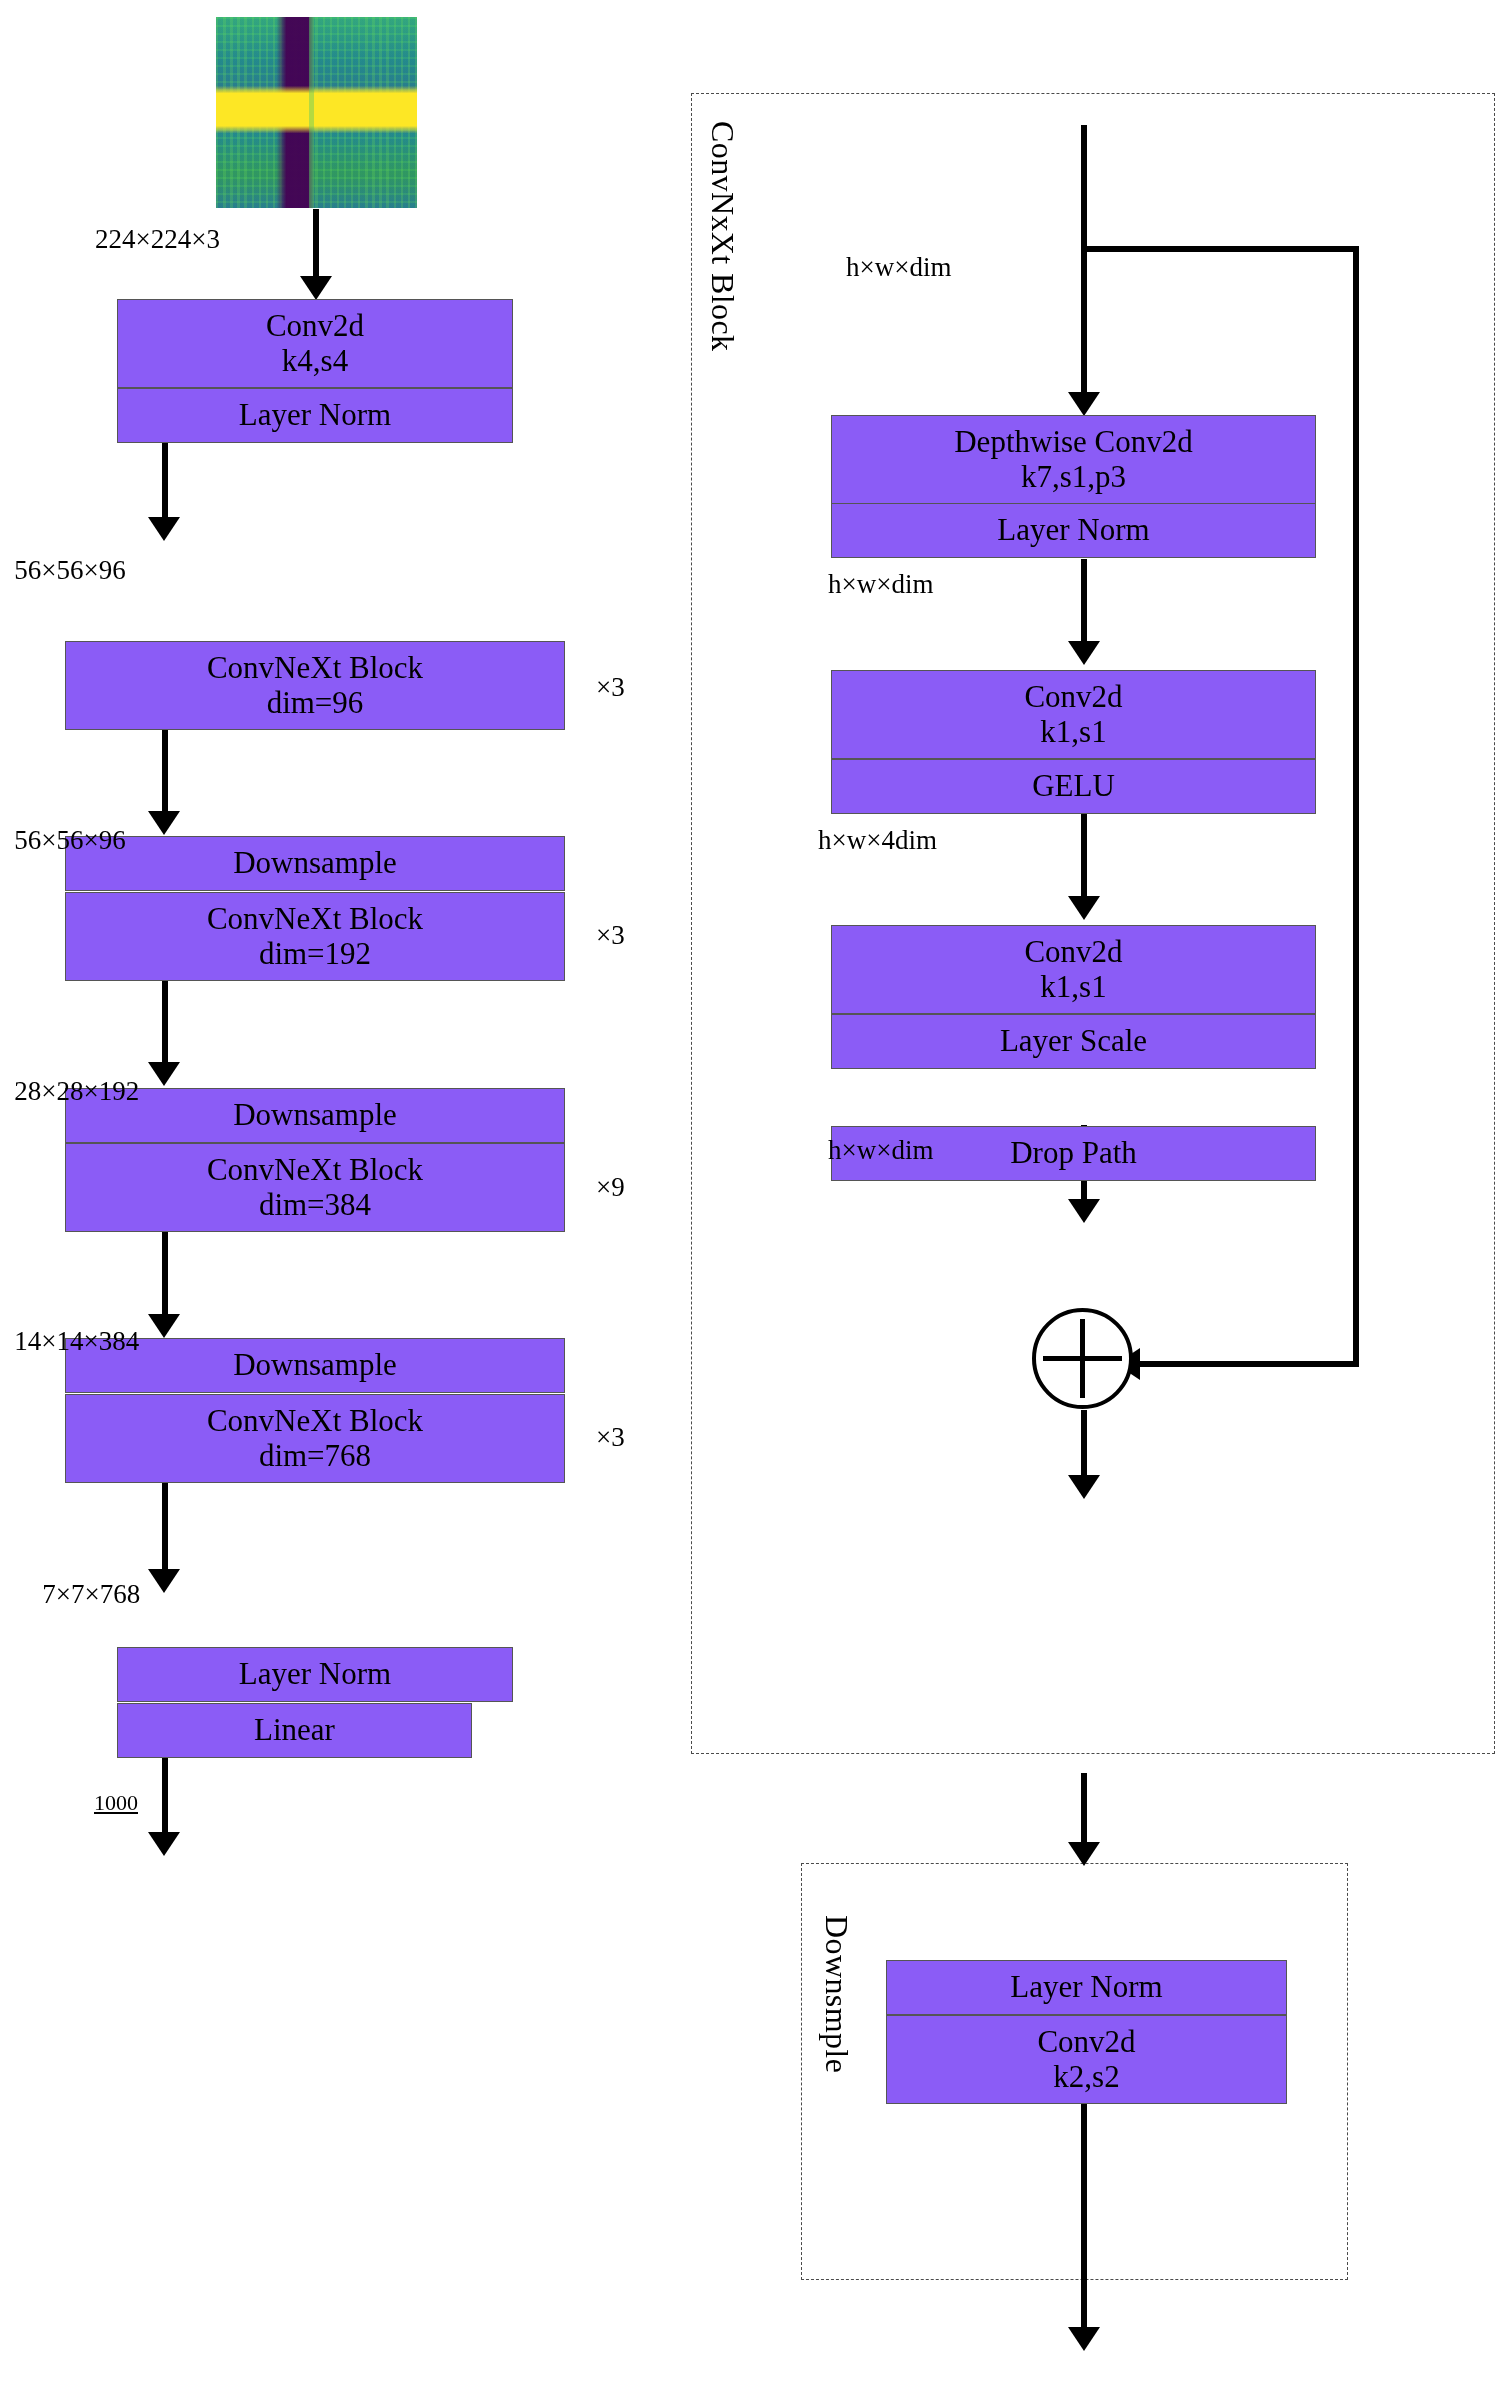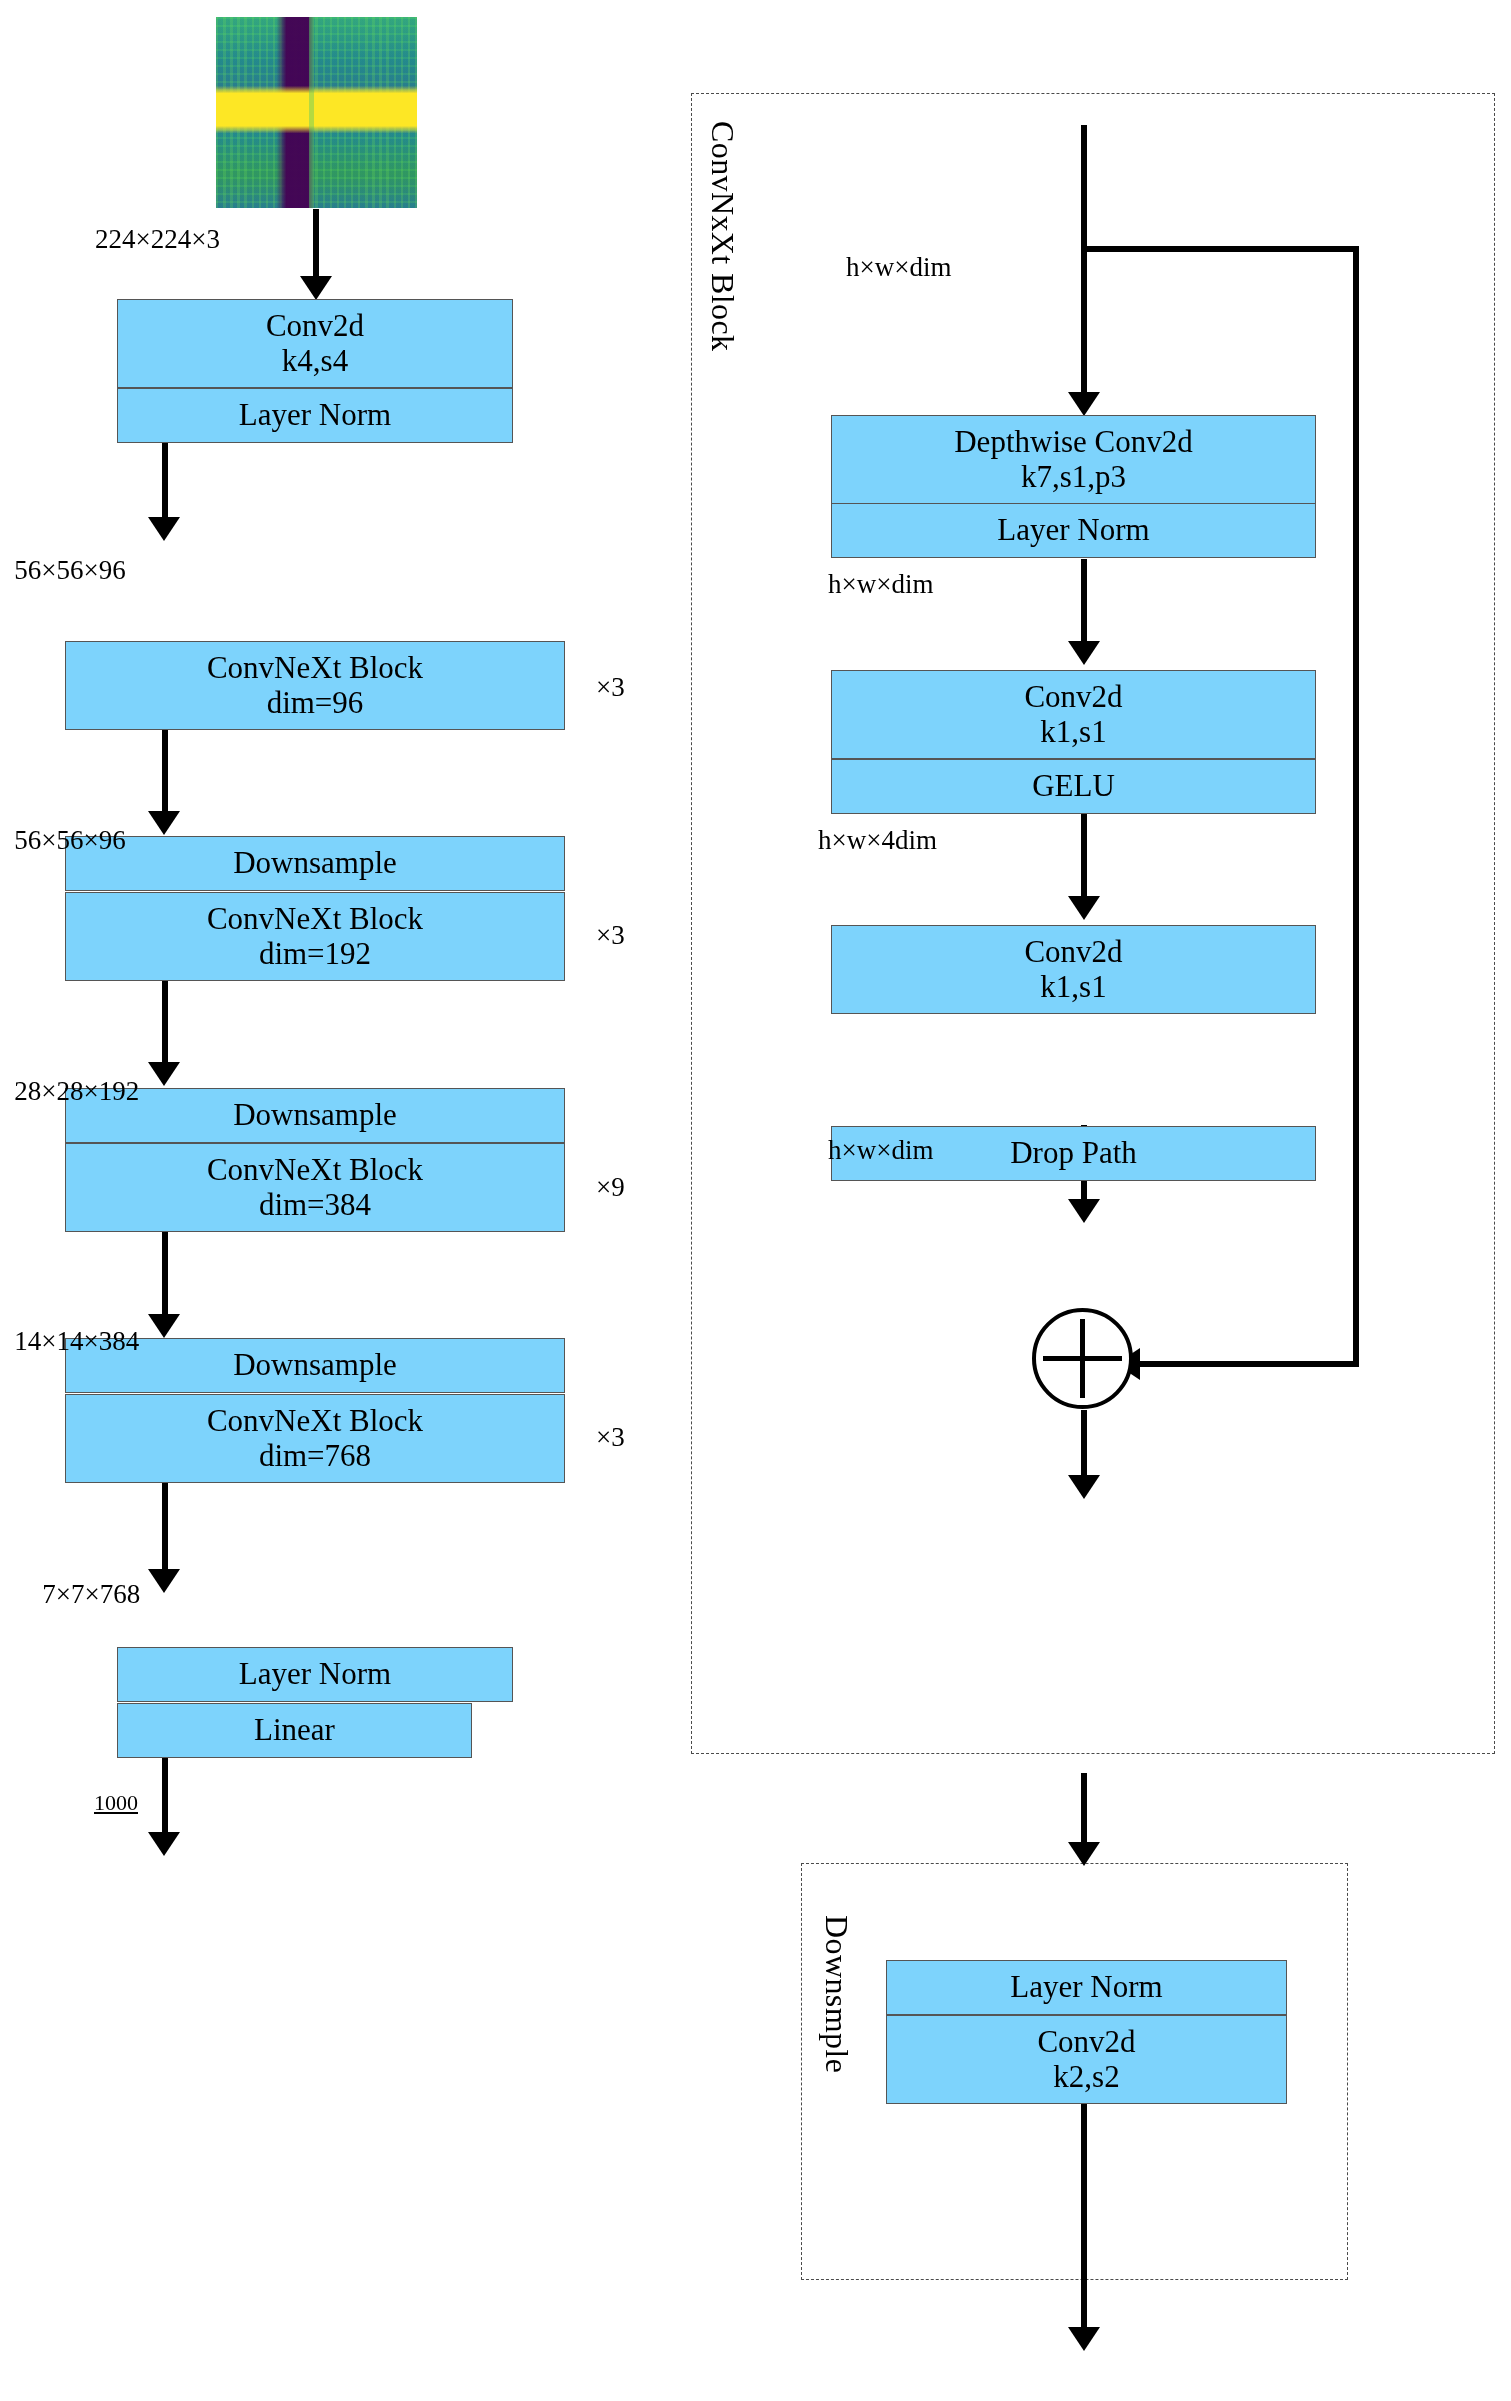--- a/index.html
+++ b/index.html
@@ -12,21 +12,21 @@
   #canvas{
     position:relative;
     width:1512px;
     height:2401px;
     background:#ffffff;
     overflow:hidden;
   }
   .box{
     position:absolute;
     border:1.6px solid #555555;
-    background:#7dd3fc;
+    background:#8b5cf6;
     box-sizing:border-box;
     display:flex;
     flex-direction:column;
     align-items:center;
     justify-content:center;
     text-align:center;
     line-height:1.12;
     font-size:31px;
     color:#000;
     z-index:6;
@@ -246,20 +246,23 @@
   </div>
 
   <div class="vline" style="left:1081px;top:814px;height:87px;"></div>
   <div class="arrowhead" style="left:1068px;top:896px;"></div>
   <div class="lbl" style="left:818px;top:825px;">h×w×4dim</div>
 
   <div class="box" style="left:831px;top:925px;width:485px;height:89px;">
     <span>Conv2d</span>
     <span class="l2">k1,s1</span>
   </div>
+  <div class="box" style="left:831px;top:1014px;width:485px;height:55px;">
+    <span>Layer Scale</span>
+  </div>
   <div class="box" style="left:831px;top:1126px;width:485px;height:55px;">
     <span>Drop Path</span>
   </div>
 
   <div class="vline" style="left:1081px;top:1125px;height:79px;"></div>
   <div class="arrowhead" style="left:1068px;top:1199px;"></div>
   <div class="lbl" style="left:828px;top:1135px;">h×w×dim</div>
 
   <div class="plusnode" style="left:1032px;top:1308px;width:101px;height:101px;"></div>
 

